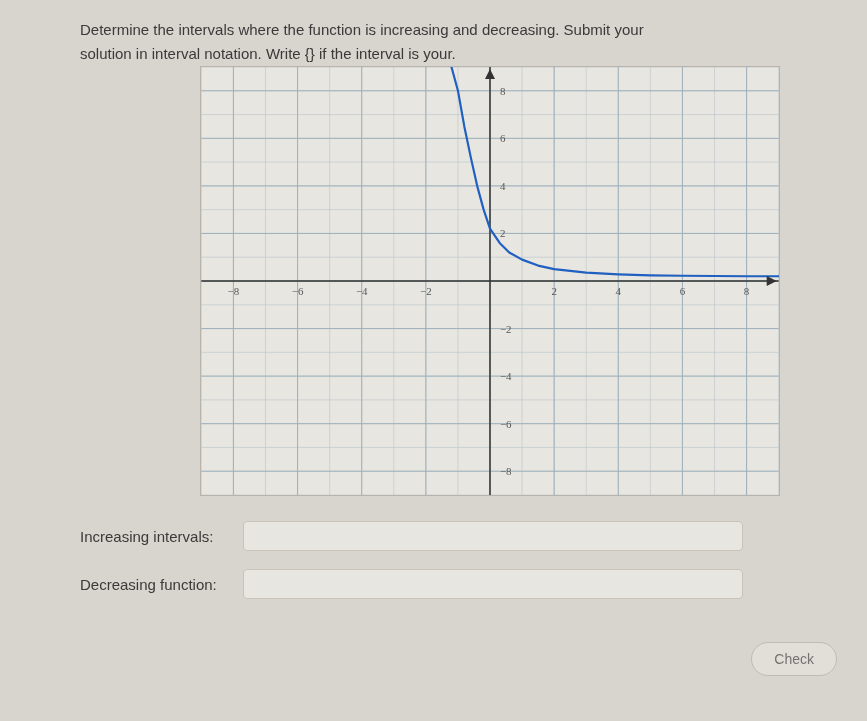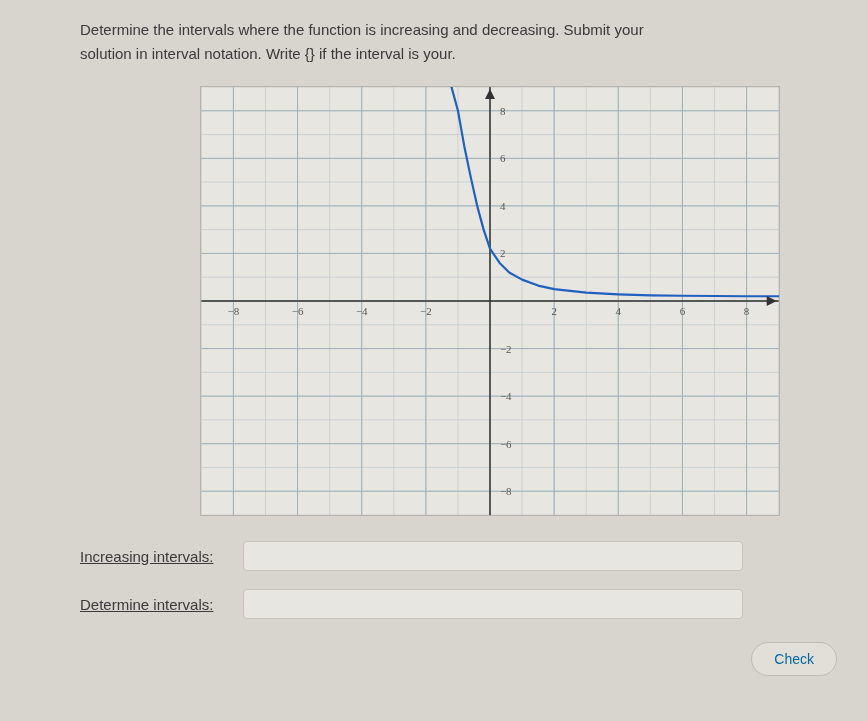--- a/index.html
+++ b/index.html
@@ -9,21 +9,20 @@
       width: 867px;
       height: 721px;
       padding: 18px 20px 0 80px;
       position: relative;
       overflow: hidden;
     }
     .question-text {
       font-size: 15px;
       color: #3a3a3a;
       line-height: 1.6;
-      margin-bottom: 20px;
       max-width: 700px;
     }
     .chart-container {
       width: 580px;
       height: 430px;
       background: #e8e6e0;
       border: 1px solid #b8b4ac;
       position: relative;
       margin-left: 120px;
       margin-bottom: 25px;
@@ -35,41 +34,40 @@
     .answer-row {
       display: flex;
       align-items: center;
       margin-bottom: 18px;
       gap: 8px;
     }
     .answer-label {
       font-size: 15px;
       color: #3a3a3a;
       width: 155px;
-      text-decoration: underline;
     }
     .answer-input {
       flex: 0 0 500px;
       height: 30px;
       background: #e8e6e0;
       border: 1px solid #c8c4bc;
       border-radius: 4px;
       padding: 4px 8px;
       font-size: 14px;
     }
     .check-button {
       position: absolute;
       right: 30px;
       bottom: 45px;
       padding: 8px 22px;
       background: #e2dfd8;
       border: 1px solid #c0bcb4;
       border-radius: 18px;
       font-size: 14px;
-      color: #0369a1;
+      color: #737373;
       cursor: pointer;
     }
   </style>
 </head>
 <body>
 
 <div class="question-text">
   <span>Determine the intervals where the function is increasing and decreasing. Submit your</span><br>
   <span>solution in interval notation. Write {} if the interval is your.</span>
 </div>
@@ -165,17 +163,17 @@
       </g>
   </svg>
 </div>
 
 <div class="answer-row">
   <span class="answer-label">Increasing intervals:</span>
   <input class="answer-input" type="text" value="" style="">
 </div>
 
 <div class="answer-row">
-  <span class="answer-label">Determine intervals:</span>
+  <span class="answer-label">Decreasing function:</span>
   <input class="answer-input" type="text" value="" style="">
 </div>
 
 <button class="check-button">Check</button>
 
 </body></html>

